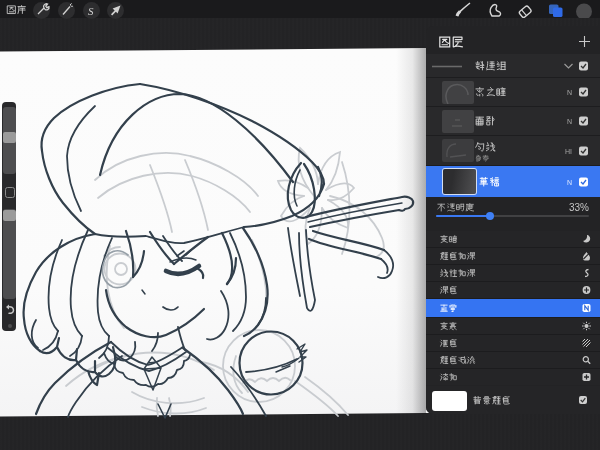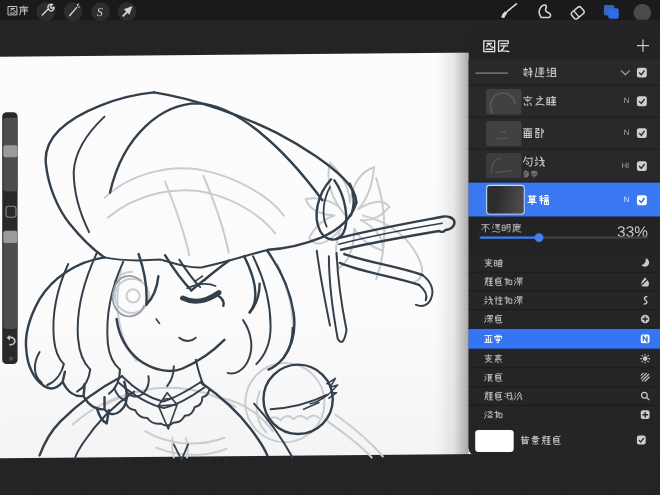--- a/index.html
+++ b/index.html
@@ -29,21 +29,21 @@
       background:#232325;border-top-left-radius:7px;border-bottom-left-radius:7px;}
   #panel .hdr{position:absolute;left:0;top:0;width:100%;height:28px;}
   #panel .rows{position:absolute;left:0;top:28px;width:100%;}
   .lrow{position:relative;width:100%;background:#29292b;border-bottom:1px solid #1d1d1f;}
   .lrow .bm{position:absolute;right:28px;top:50%;transform:translateY(-50%);font-size:7px;color:#a8a8a8;}
   .thumb{position:absolute;left:16px;top:3px;width:32px;height:23px;background:#414143;border-radius:2px;}
   .cb{position:absolute;right:12px;top:50%;transform:translateY(-50%);width:9px;height:9px;background:#cfcfcf;border-radius:2px;}
   .cb svg{position:absolute;left:0;top:0;}
   
   #opac{position:absolute;left:0;top:171px;width:100%;height:34px;background:#232325;}
-  #opac .b{position:absolute;right:11px;top:5px;font-size:14px;color:#c6c6c6;}
+  #opac .b{position:absolute;right:11px;top:5px;font-size:10px;color:#c6c6c6;}
   #opac .tr{position:absolute;left:10px;top:18px;width:153px;height:2px;background:#414143;border-radius:2px;}
   #opac .fl{position:absolute;left:10px;top:18px;width:54px;height:2px;background:#3a78f2;border-radius:2px;}
   #opac .kn{position:absolute;left:60px;top:15px;width:8px;height:8px;border-radius:50%;background:#3f80f5;}
   
   #blend{position:absolute;left:0;top:205px;width:100%;}
   .brow{position:relative;width:100%;height:16px;background:#252527;border-bottom:1px solid #1c1c1e;}
   .brow .ic{position:absolute;right:9px;top:50%;transform:translateY(-50%);width:9px;height:9px;}
   .brow.sel{background:#3574f2;height:18px;}
   
   #bgrow{position:absolute;left:0;top:360px;width:100%;height:28px;background:#252527;border-bottom-left-radius:7px;}

